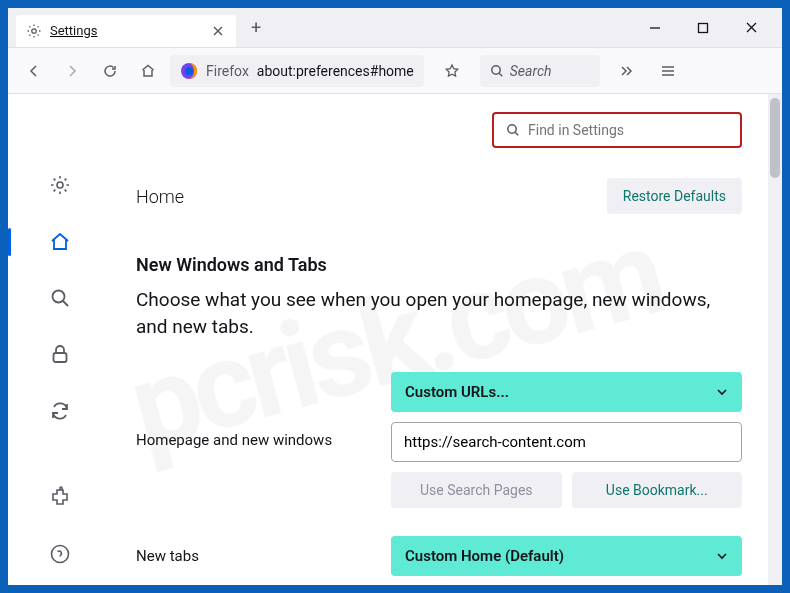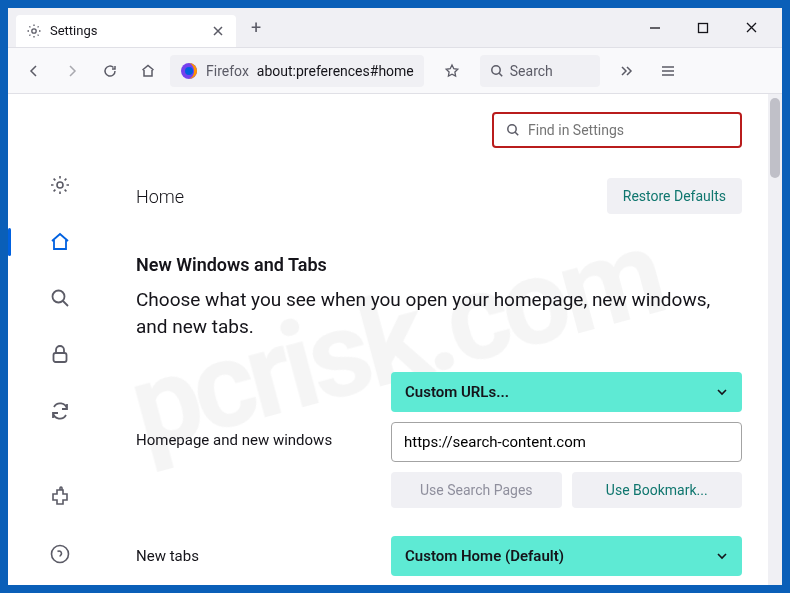--- a/index.html
+++ b/index.html
@@ -1,38 +1,38 @@
 <!DOCTYPE html>
 <html><head>
   <meta charset="utf-8">
   <style>
     * { margin: 0; padding: 0; box-sizing: border-box; font-family: -apple-system, BlinkMacSystemFont, "Segoe UI", Roboto, sans-serif; }
     body { background: #0a5fb8; width: 790px; height: 593px; overflow: hidden; }
     .window { background: #fff; margin: 8px; width: 774px; height: 577px; display: flex; flex-direction: column; position: relative; }
     
     
     .titlebar { height: 40px; background: #f0f0f4; display: flex; align-items: center; border-bottom: 1px solid #e0e0e6; }
-    .tab { display: flex; align-items: center; background: #fff; height: 32px; margin-left: 8px; margin-top: 6px; padding: 0 10px; border-radius: 4px 4px 0 0; min-width: 220px; gap: 8px; }
+    .tab { display: flex; align-items: center; background: #fff; height: 32px; margin-left: 8px; margin-top: 6px; padding: 0 10px; border-radius: 4px 4px 0 0; min-width: 220px; gap: 8px; text-decoration: underline; }
     .tab-icon { width: 16px; height: 16px; display: flex; align-items: center; justify-content: center; }
     .tab-title { flex: 1; font-size: 13px; color: #15141a; }
     .tab-close { width: 16px; height: 16px; display: flex; align-items: center; justify-content: center; color: #5b5b66; cursor: pointer; }
     .new-tab { width: 28px; height: 28px; display: flex; align-items: center; justify-content: center; margin-left: 6px; color: #5b5b66; font-size: 18px; cursor: pointer; }
     .window-controls { margin-left: auto; display: flex; gap: 18px; padding-right: 16px; }
     .win-ctrl { width: 30px; height: 30px; display: flex; align-items: center; justify-content: center; color: #15141a; font-size: 13px; cursor: pointer; }
     
     
     .urlbar { height: 46px; display: flex; align-items: center; padding: 0 10px; gap: 6px; background: #f9f9fb; border-bottom: 1px solid #e0e0e6; }
     .nav-btn { width: 32px; height: 32px; display: flex; align-items: center; justify-content: center; color: #5b5b66; cursor: pointer; border-radius: 4px; }
     .nav-btn svg { width: 16px; height: 16px; }
     .url-input-wrapper { flex: 0 0 auto; display: flex; align-items: center; background: #f0f0f4; border-radius: 4px; padding: 4px 10px; gap: 8px; height: 32px; }
     .fx-icon { width: 18px; height: 18px; }
     .url-label { font-size: 14px; color: #5b5b66; }
     .url-text { font-size: 14px; color: #15141a; }
     .star-btn { width: 28px; height: 28px; display: flex; align-items: center; justify-content: center; color: #5b5b66; margin-left: 8px; }
-    .search-box { display: flex; align-items: center; gap: 6px; background: #f0f0f4; border-radius: 4px; padding: 4px 10px; height: 32px; margin-left: 8px; flex: 1; max-width: 120px; }
+    .search-box { display: flex; align-items: center; gap: 6px; background: #f0f0f4; border-radius: 4px; padding: 4px 10px; height: 32px; margin-left: 8px; flex: 1; max-width: 120px; font-style: italic; }
     .search-box-text { font-size: 14px; color: #5b5b66; }
     .chevrons, .menu-btn { width: 32px; height: 32px; display: flex; align-items: center; justify-content: center; color: #5b5b66; cursor: pointer; margin-left: 4px; }
     
     
     .content { flex: 1; display: flex; background: #fff; position: relative; overflow: hidden; }
     .scrollbar-track { position: absolute; right: 0; top: 0; width: 14px; height: 100%; background: #f0f0f4; }
     .scrollbar-thumb { position: absolute; right: 2px; top: 4px; width: 10px; height: 80px; background: #c0c0c8; border-radius: 5px; }
     
     
     .sidebar { width: 104px; display: flex; flex-direction: column; align-items: center; padding-top: 78px; gap: 30px; }

